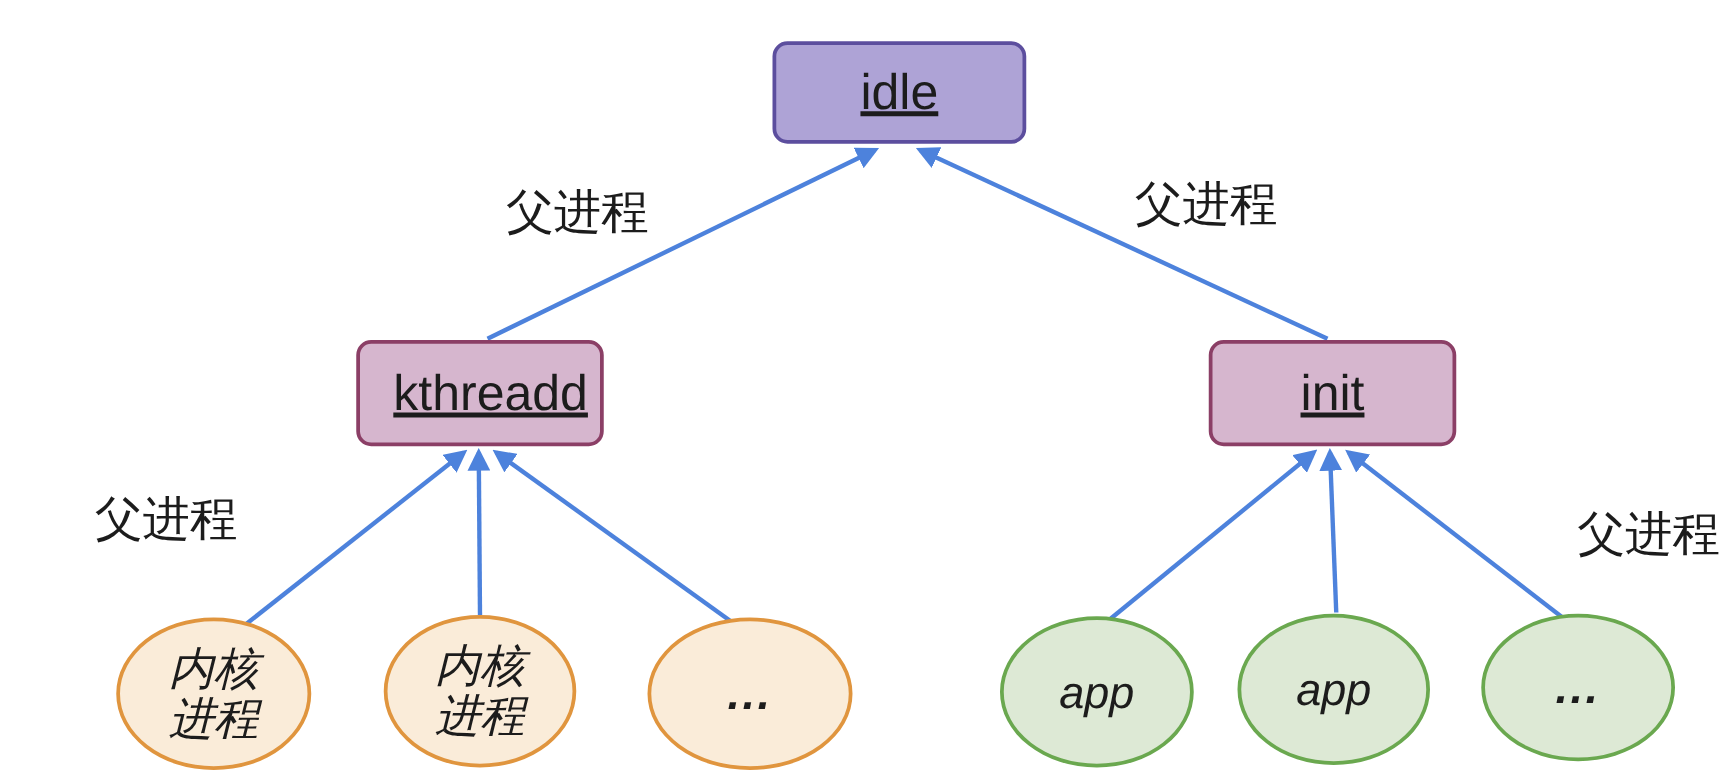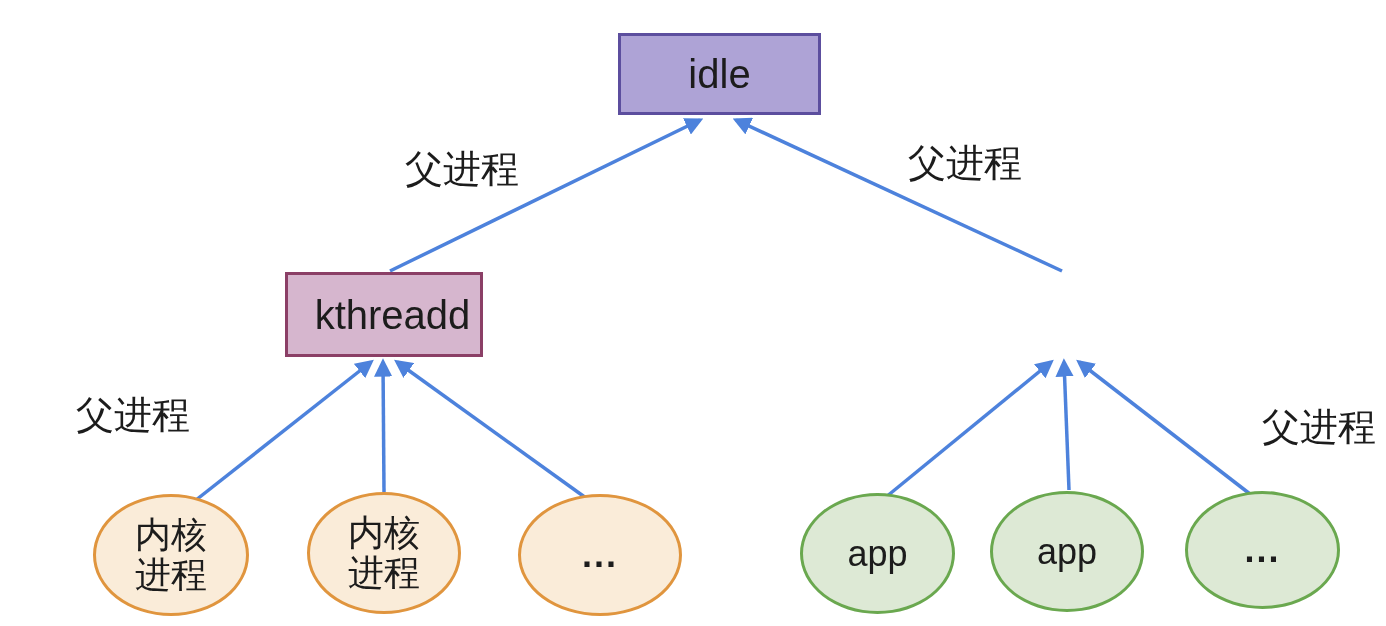--- a/index.html
+++ b/index.html
@@ -34,21 +34,22 @@
     position: absolute;
     display: flex;
     align-items: center;
     justify-content: center;
     box-sizing: border-box;
     text-align: center;
     font-size: 40px;
     line-height: 1.1;
   }
   .rect-node {
-    border-radius: 0;
+    border-radius: 12px;
+    text-decoration: underline;
   }
   .node.idle {
     left: 618px; top: 33px; width: 203px; height: 82px;
     background: var(--c-idle-fill, #aea3d6);
     border: 3px solid var(--c-idle-border, #5c4e9e);
   }
   .node.kthreadd {
     left: 285px; top: 272px; width: 198px; height: 85px;
     background: var(--c-mid-fill, #d6b6ce);
     border: 3px solid var(--c-mid-border, #8b3f66);
@@ -56,20 +57,21 @@
   }
   .node.init {
     left: 967px; top: 272px; width: 198px; height: 85px;
     background: var(--c-mid-fill, #d6b6ce);
     border: 3px solid var(--c-mid-border, #8b3f66);
   }
   .ellipse {
     border-radius: 50%;
     font-size: 36px;
     line-height: 40px;
+    font-style: italic;
   }
   .ellipse.kernel {
     background: var(--c-kernel-fill, #faecd9);
     border: 3.5px solid var(--c-kernel-border, #e0953e);
   }
   .ellipse.app {
     background: var(--c-app-fill, #dde9d5);
     border: 3.5px solid var(--c-app-border, #6aa84f);
   }
   .ellipse .lines { display: flex; flex-direction: column; }
@@ -116,20 +118,23 @@
   </svg>
 
   <div class="node rect-node idle">
     <span>idle</span>
   </div>
 
   <div class="node rect-node kthreadd">
     <span>kthreadd</span>
   </div>
 
+  <div class="node rect-node init">
+    <span>init</span>
+  </div>
 
   <div class="node ellipse kernel ell-l1">
     <span class="lines">
       <span>内核</span>
       <span>进程</span>
     </span>
   </div>
 
   <div class="node ellipse kernel ell-l2">
     <span class="lines">

